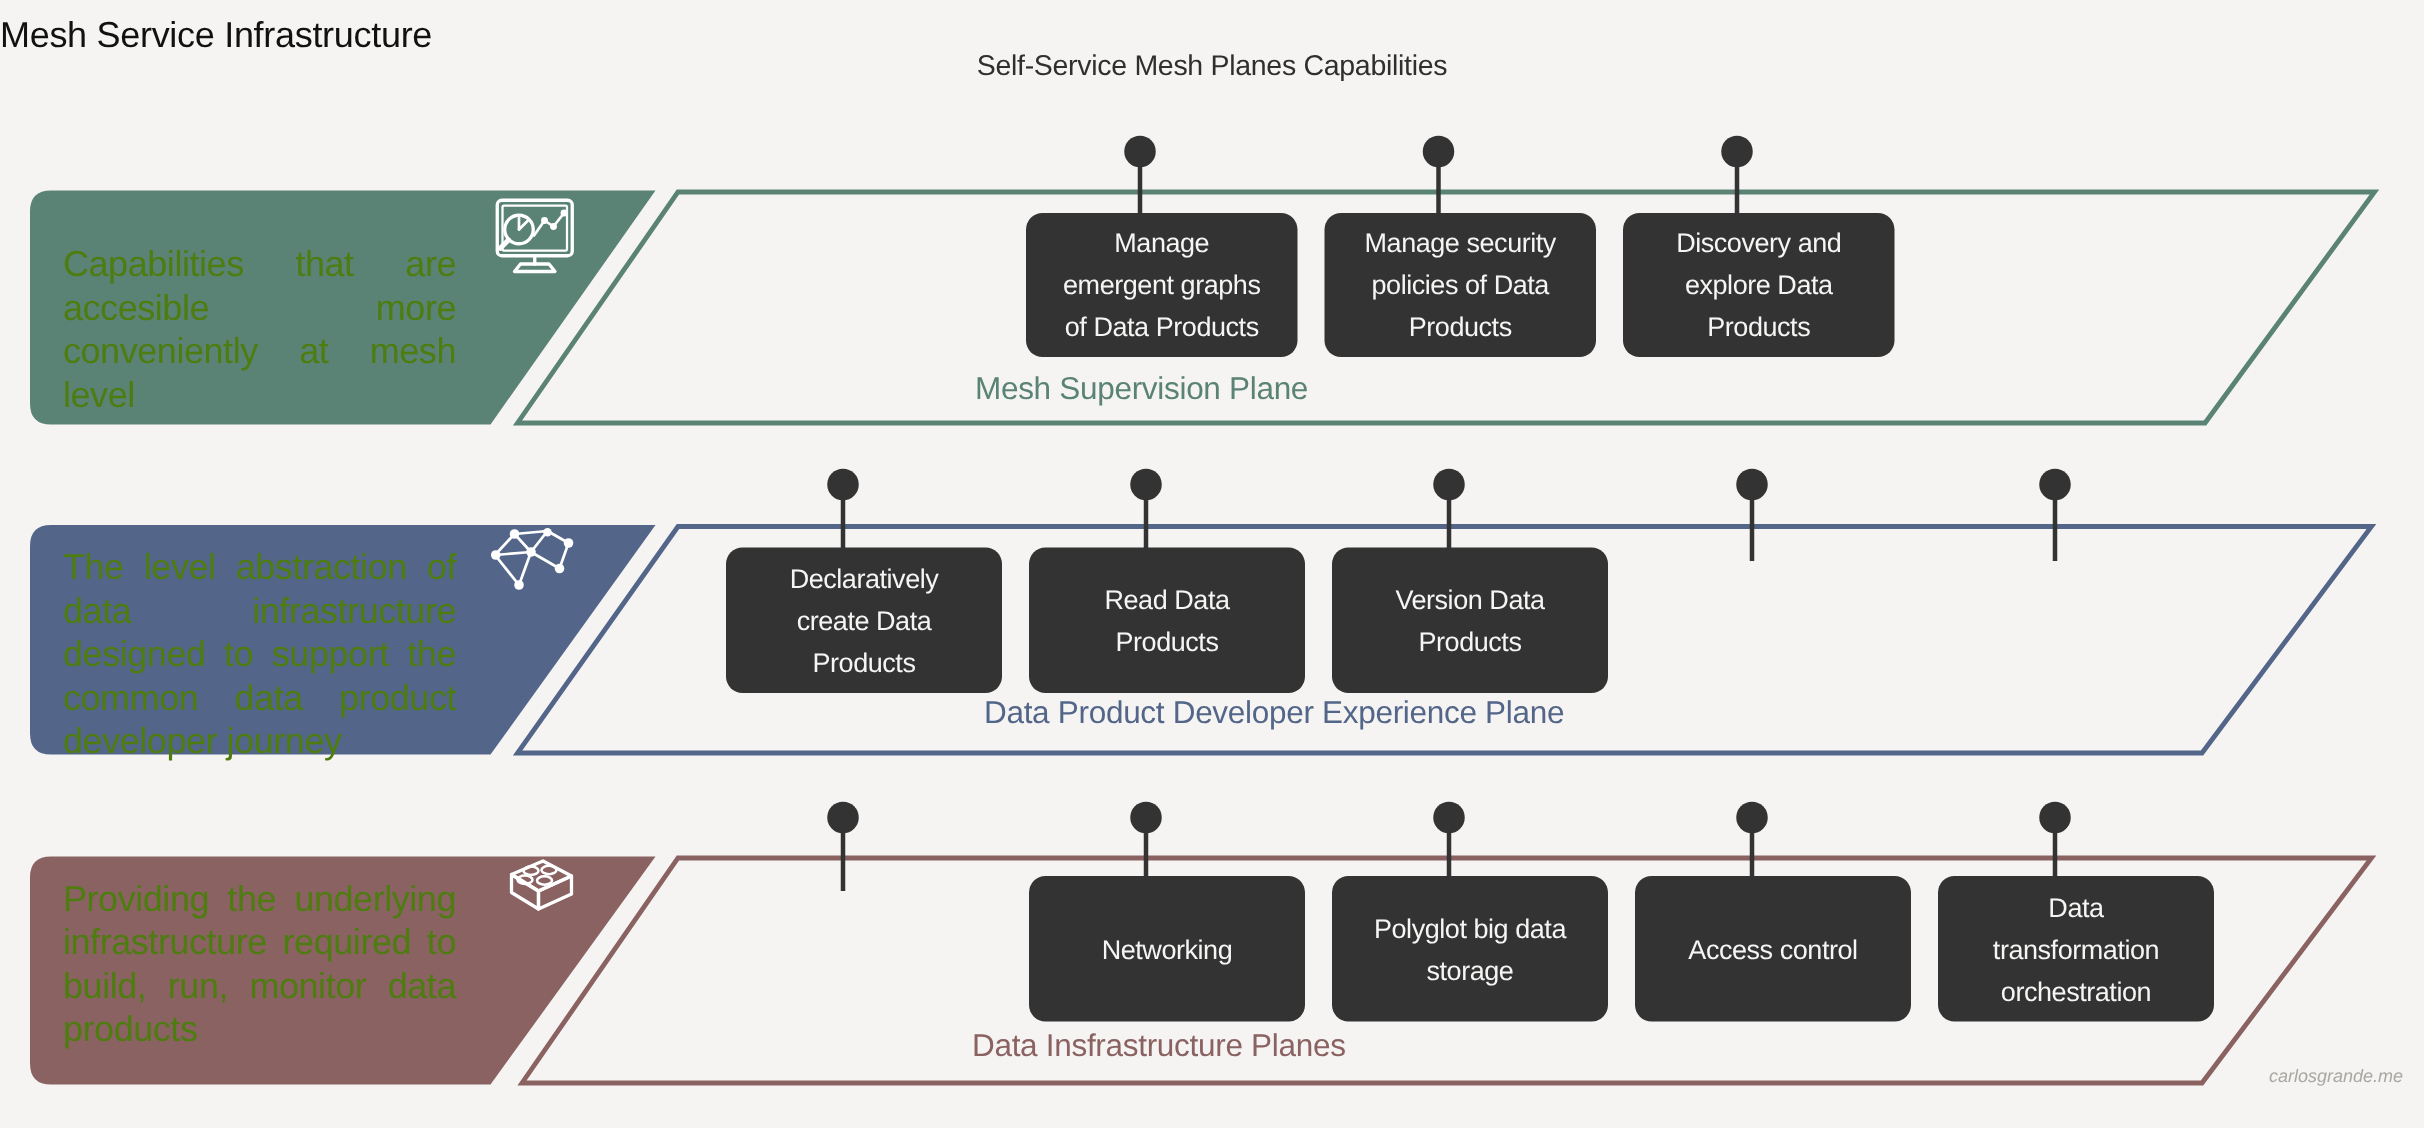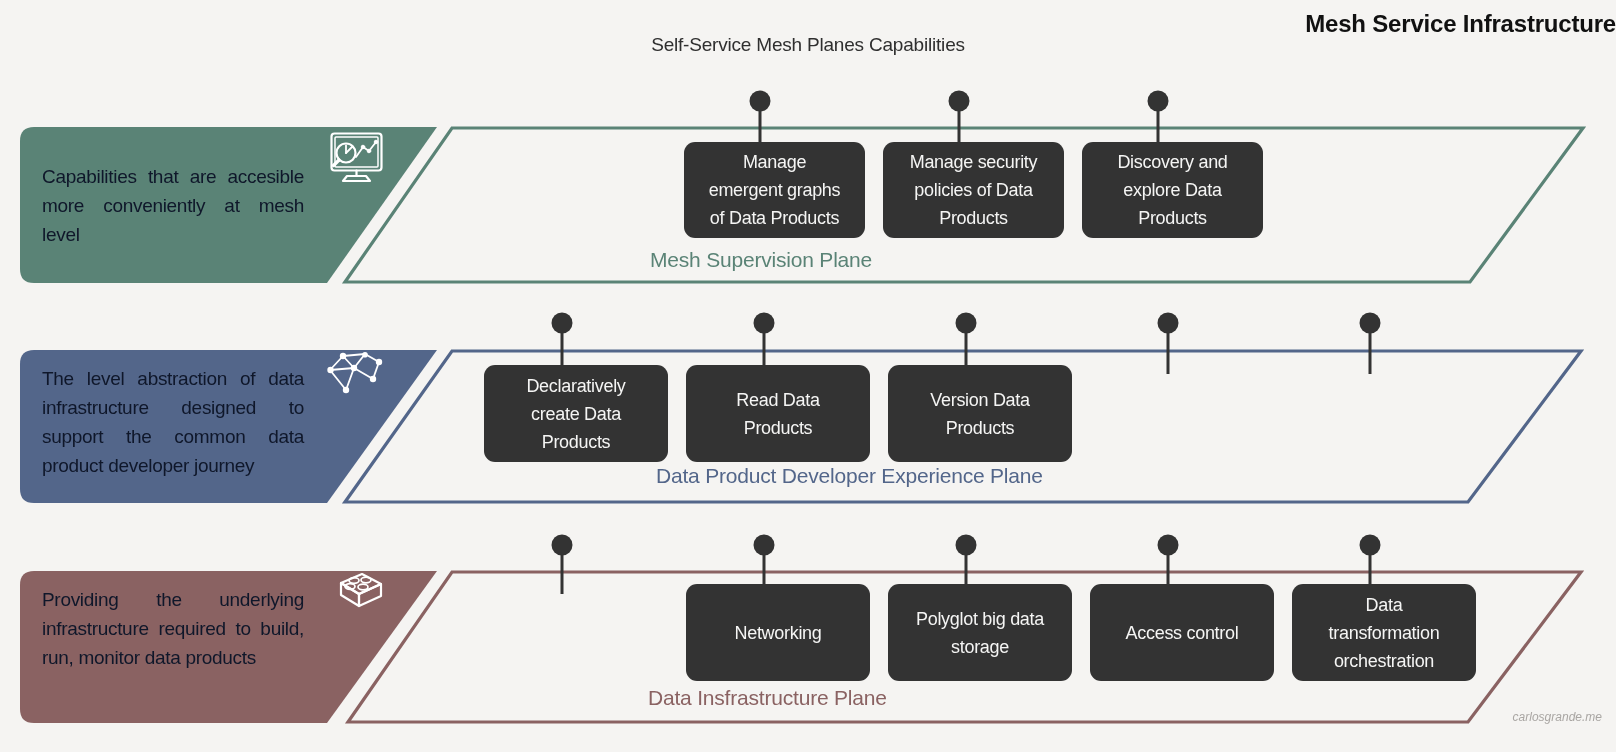--- a/index.html
+++ b/index.html
@@ -3,30 +3,30 @@
 <meta charset="utf-8">
 <style>
   html,body{margin:0;padding:0;background:#e9e8e6;}
   .page{
     position:relative;width:1616px;height:752px;margin:0 auto;
     background:var(--background);overflow:hidden;
     font-family:"Liberation Sans",sans-serif;
   }
   .layer{position:absolute;left:0;top:0;}
   .title{
-    position:absolute;top:10px;left:0;width:100%;text-align:right;
-    font-size:24px;font-weight:bold;color:var(--title);letter-spacing:-0.2px;
+    position:absolute;top:10px;left:0;width:100%;text-align:left;
+    font-size:24px;font-weight:normal;color:var(--title);letter-spacing:-0.2px;
   }
   .subtitle{
     position:absolute;top:34px;left:0;width:100%;text-align:center;
     font-size:19px;color:var(--subtitle);letter-spacing:-0.2px;
   }
   .desc{
-    position:absolute;left:42px;width:262px;color:#0f172a;
-    font-size:19px;line-height:29px;text-align:justify;letter-spacing:-0.3px;
+    position:absolute;left:42px;width:262px;color:#4d7c0f;
+    font-size:24px;line-height:29px;text-align:justify;letter-spacing:-0.3px;
   }
   .desc-1{top:162px}.desc-2{top:364px}.desc-3{top:585px}
   .icon{position:absolute;}
   .icon-1{left:330px;top:132px}
   .icon-2{left:327px;top:352px}
   .icon-3{left:326px;top:571px}
   .cap-box{
     position:absolute;background:var(--box);border-radius:11px;
     color:var(--box-text);display:flex;align-items:center;justify-content:center;
     text-align:center;font-size:18px;line-height:28px;white-space:pre-line;
@@ -204,16 +204,16 @@
   <div class="cap-box row-3" style="left:672px">Networking</div>
   <div class="cap-box row-3" style="left:874px">Polyglot big data
 storage</div>
   <div class="cap-box row-3" style="left:1076px">Access control</div>
   <div class="cap-box row-3" style="left:1278px">Data
 transformation
 orchestration</div>
 
   <div class="plane-label plane-label-1">Mesh Supervision Plane</div>
   <div class="plane-label plane-label-2">Data Product Developer Experience Plane</div>
-  <div class="plane-label plane-label-3">Data Insfrastructure Plane</div>
+  <div class="plane-label plane-label-3">Data Insfrastructure Planes</div>
 
   <div class="watermark">carlosgrande.me</div>
 </div>
 
 </body></html>

